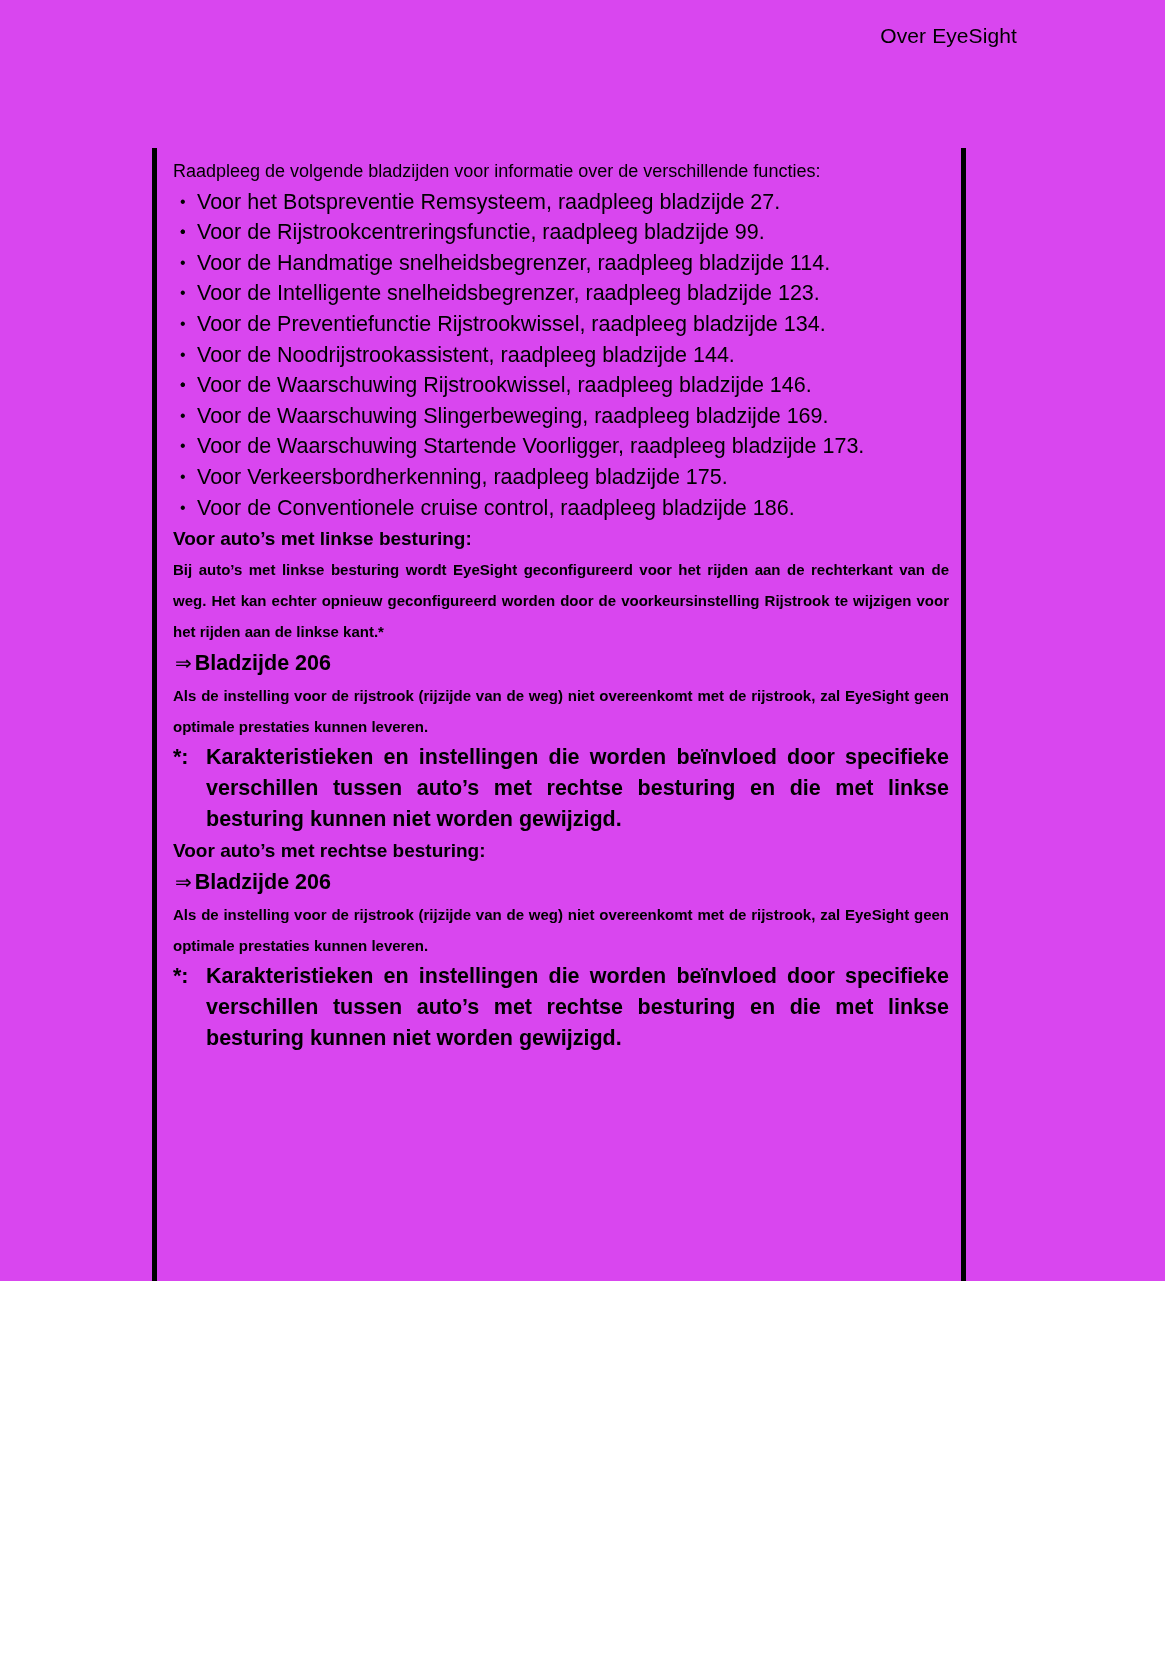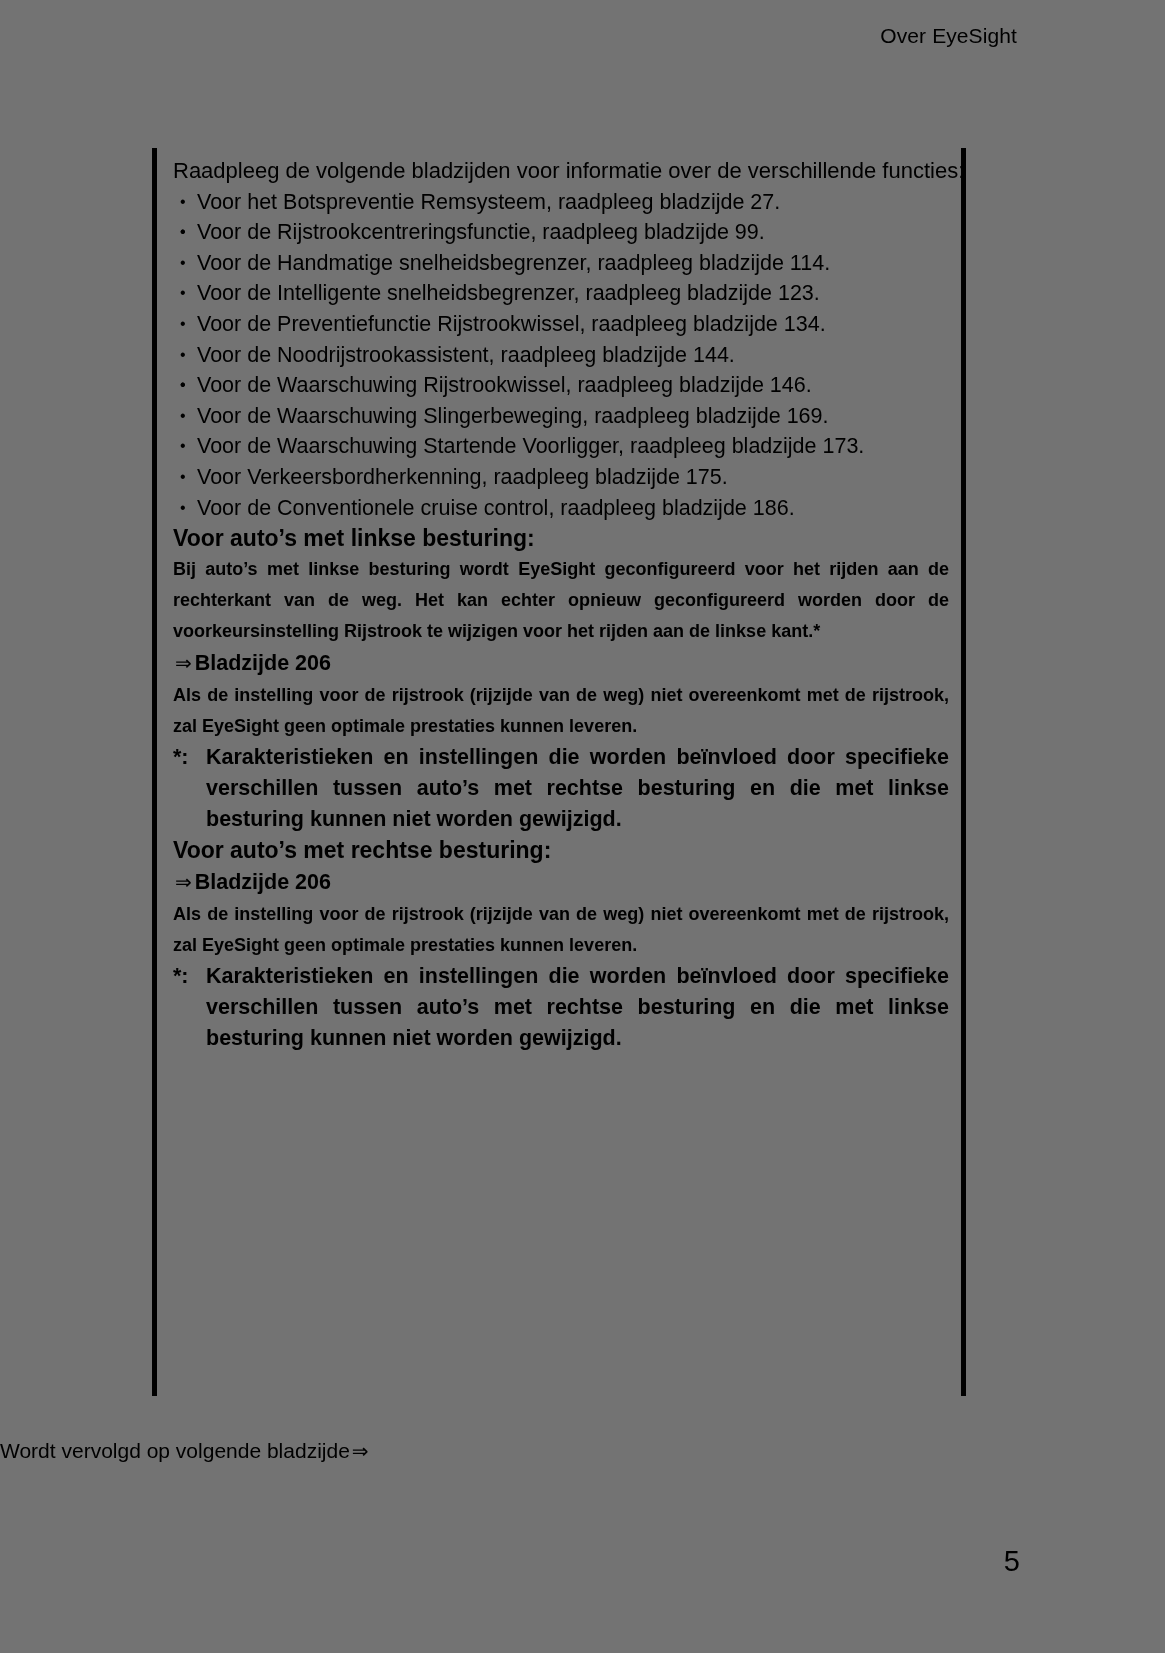--- a/index.html
+++ b/index.html
@@ -7,22 +7,22 @@
     padding: 0;
     background: #ffffff;
   }
   body {
     font-family: "Liberation Sans", sans-serif;
     color: #000000;
   }
   .page {
     position: relative;
     width: 1165px;
-    height: 1653px;
-    background: #737373;
+    height: 1281px;
+    background: #d946ef;
     overflow: hidden;
   }
 
   
   .running-header {
     position: absolute;
     top: 24px;
     left: 0;
     width: 1017px;
     text-align: right;
@@ -41,21 +41,21 @@
     border-left: 5px solid #000;
     border-right: 5px solid #000;
     box-sizing: border-box;
   }
   .content-inner {
     padding: 8px 12px 0 16px;
   }
 
   
   .intro-line {
-    font-size: 22px;
+    font-size: 18px;
     line-height: 30.6px;
     white-space: nowrap;
   }
   .bullet-list {
     list-style: none;
     margin: 0;
     padding: 0;
   }
   .bullet-item {
     position: relative;
@@ -67,27 +67,27 @@
   .bullet-item .bullet-dot {
     position: absolute;
     left: 7px;
     top: 0;
     font-size: 16px;
     line-height: 30.6px;
   }
 
   
   .bold-head {
-    font-size: 23px;
+    font-size: 19px;
     font-weight: bold;
     line-height: 31px;
     margin: 0;
   }
   .bold-para {
-    font-size: 18px;
+    font-size: 15px;
     font-weight: bold;
     line-height: 31px;
     margin: 0;
     text-align: justify;
     text-justify: inter-word;
     -webkit-hyphens: none;
     hyphens: none;
   }
   .bold-para.lastline-left {
     text-align-last: left;

